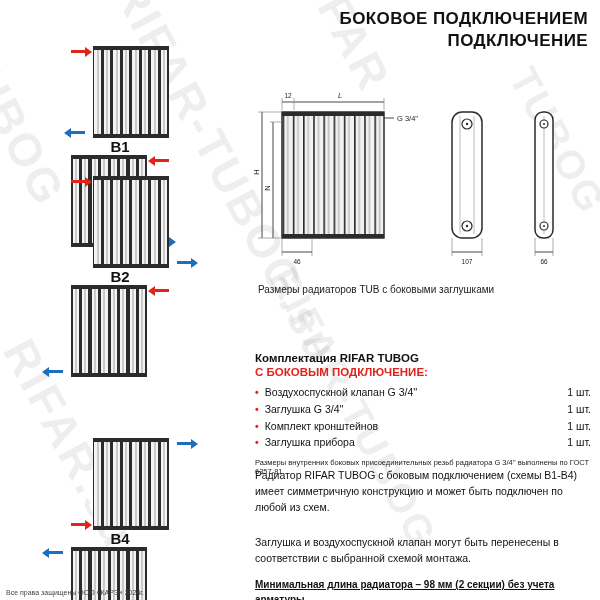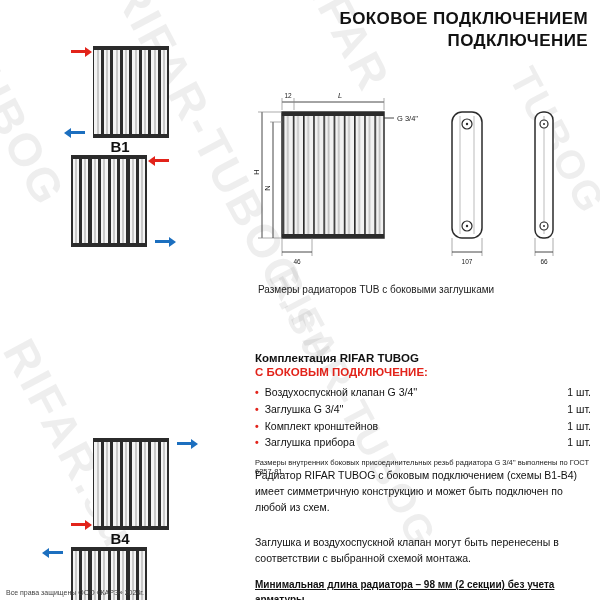--- a/index.html
+++ b/index.html
@@ -90,20 +90,33 @@
       <div class="rad"></div>
     </div>
     <div class="slabel">В1</div>
     <div class="radwrap">
       <span class="arr red tr dir-l"></span>
       <span class="arr blue br dir-r"></span>
       <div class="rad"></div>
     </div>
   </div>
 
+  <div class="scheme s2">
+    <div class="radwrap">
+      <span class="arr red tl dir-r"></span>
+      <span class="arr blue br dir-r"></span>
+      <div class="rad"></div>
+    </div>
+    <div class="slabel">В2</div>
+    <div class="radwrap">
+      <span class="arr red tr dir-l"></span>
+      <span class="arr blue bl dir-l"></span>
+      <div class="rad"></div>
+    </div>
+  </div>
 
 
   <div class="scheme s4">
     <div class="radwrap">
       <span class="arr red bl dir-r"></span>
       <span class="arr blue tr dir-r"></span>
       <div class="rad"></div>
     </div>
     <div class="slabel">В4</div>
     <div class="radwrap">

